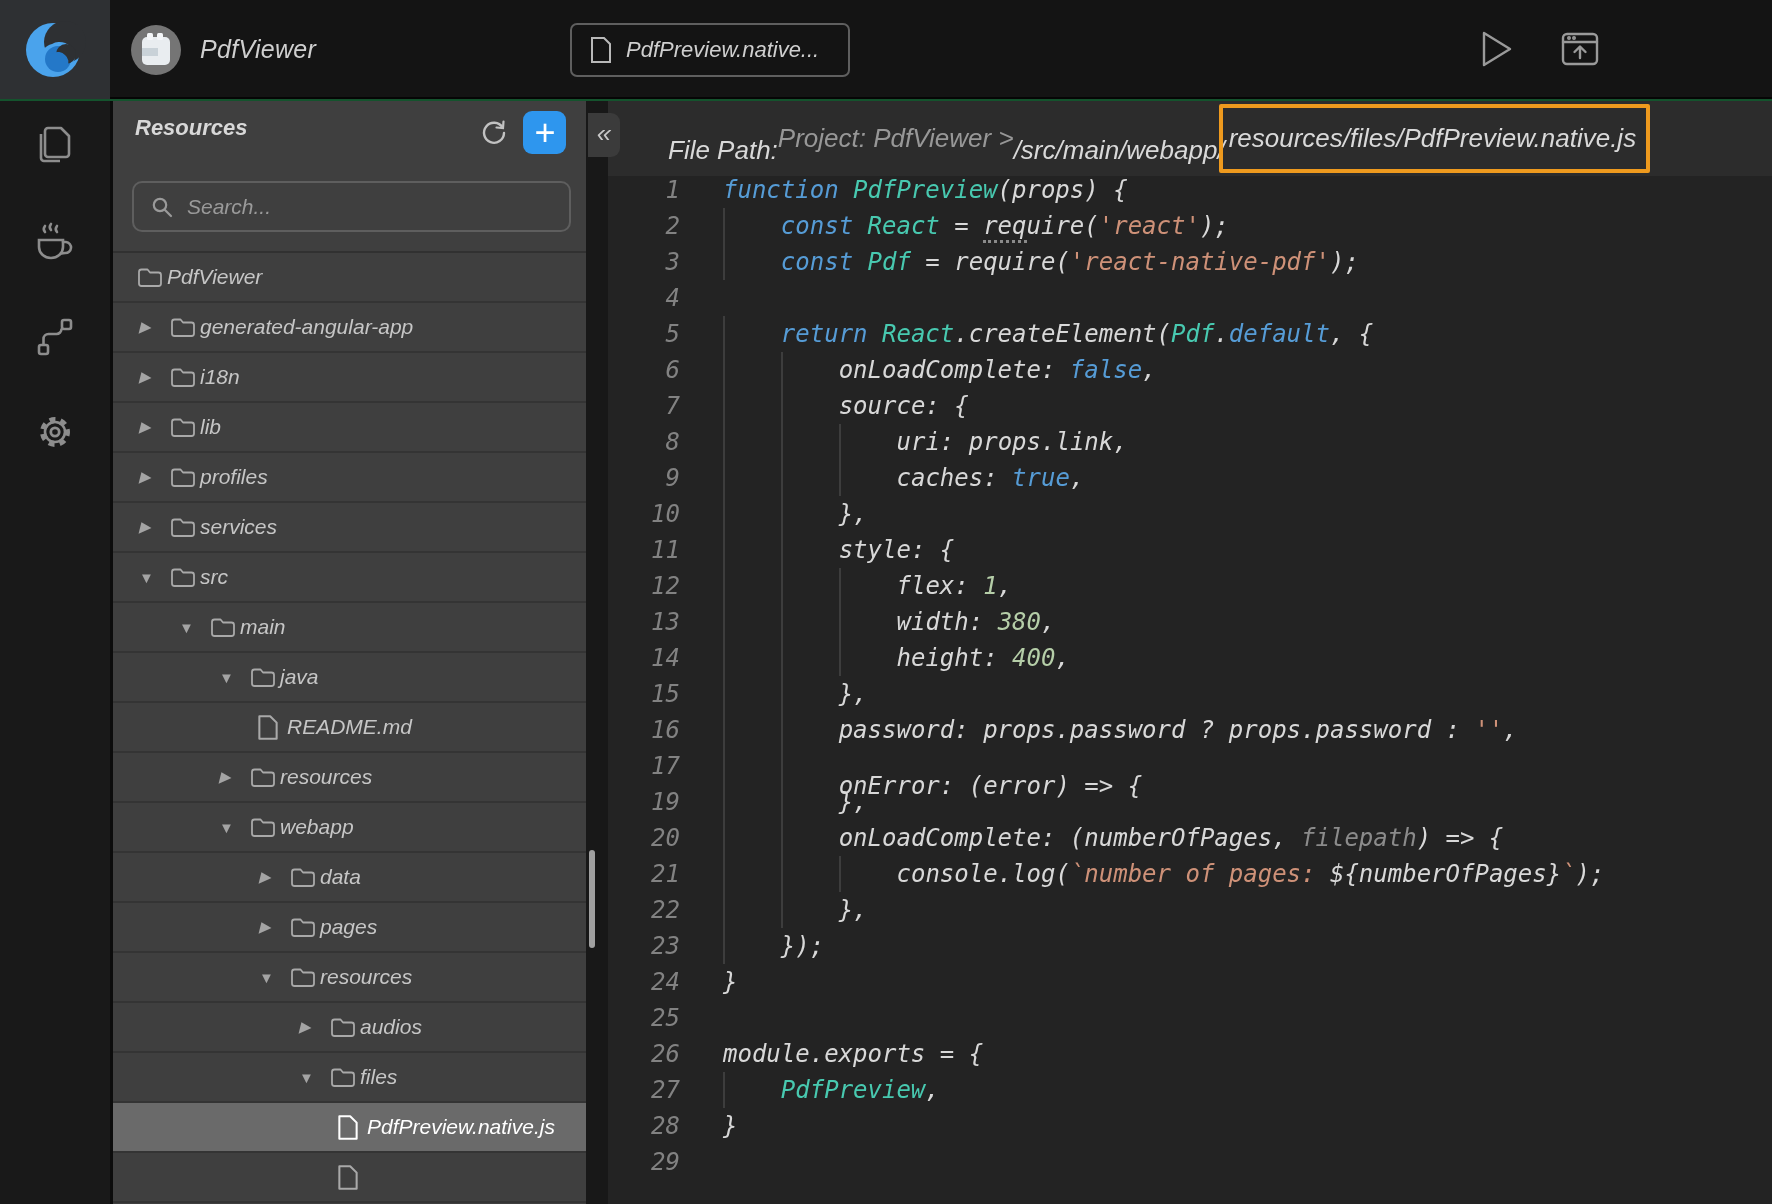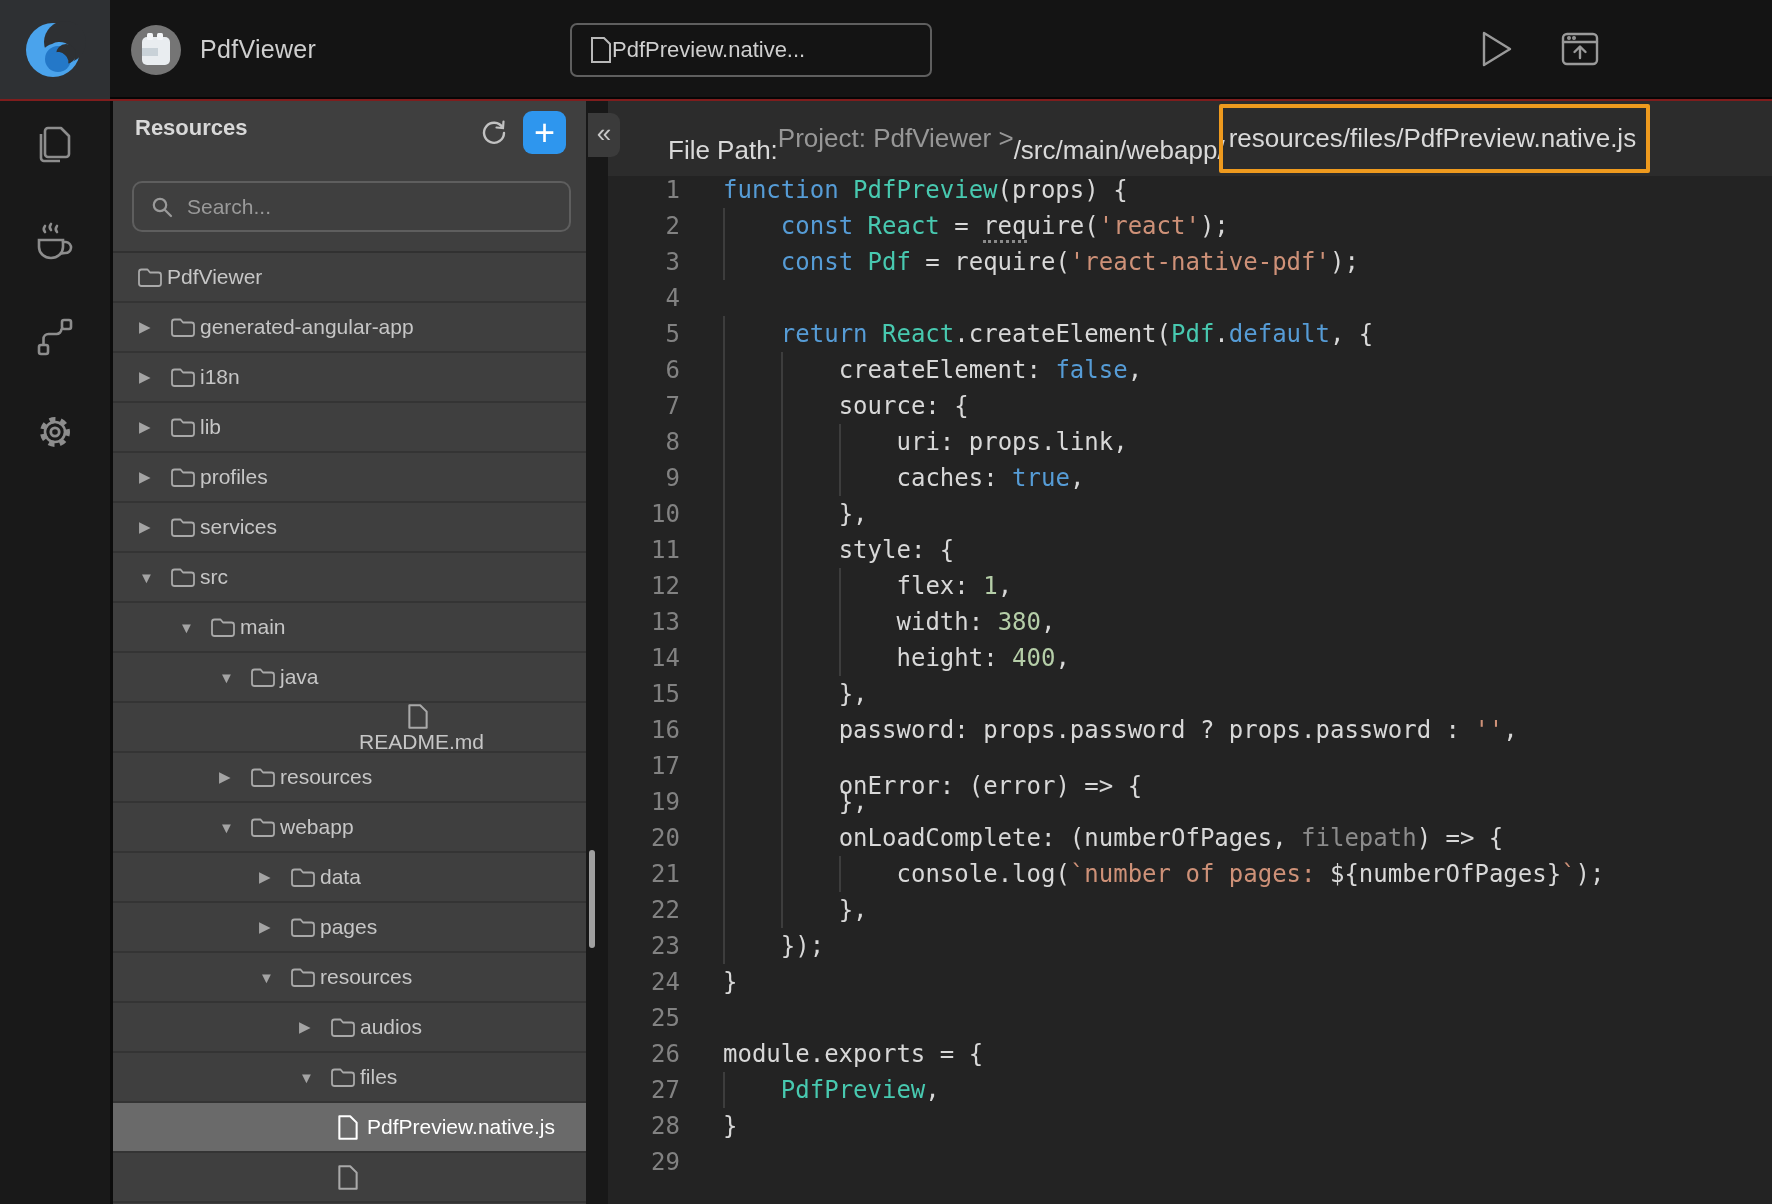--- a/index.html
+++ b/index.html
@@ -1,26 +1,26 @@
 <!DOCTYPE html>
 <html><head>
 <meta charset="utf-8">
 <style>
   html,body{margin:0;padding:0;background:#101010;}
   *{box-sizing:border-box;}
   #app{position:relative;width:1772px;height:1204px;overflow:hidden;
-       font-family:"Liberation Sans",sans-serif;background:#7f1d1d;}
+       font-family:"Liberation Sans",sans-serif;background:#14532d;font-style:italic;}
 
   
   .header{position:absolute;left:0;top:0;width:1772px;height:99px;background:#141414;border-bottom:2px solid #060606;}
   .logo-tile{position:absolute;left:0;top:0;width:110px;height:99px;background:#2e3033;display:flex;align-items:center;justify-content:center;}
   .app-id{position:absolute;left:130px;top:0;height:99px;display:flex;align-items:center;gap:18px;}
   .app-title{font-size:25px;color:#cfcfcf;letter-spacing:.3px;}
-  .doc-tab{position:absolute;left:570px;top:23px;width:362px;height:54px;border:2px solid #5f5f5f;border-radius:7px;
-           display:flex;align-items:center;padding:0 18px;color:#cfcfcf;font-size:22px;}
+  .doc-tab{position:absolute;left:570px;top:23px;width:280px;height:54px;border:2px solid #5f5f5f;border-radius:7px;
+           display:flex;align-items:center;gap:14px;padding:0 18px;color:#cfcfcf;font-size:22px;}
   .hd-btn{position:absolute;top:26px;width:46px;height:46px;display:flex;align-items:center;justify-content:center;color:#9a9a9a;}
 
   
   .rail{position:absolute;left:0;top:101px;width:110px;height:1103px;background:#191919;}
   .rail-gap{position:absolute;left:110px;top:101px;width:3px;height:1103px;background:#0c0c0c;}
   .rail-item{position:absolute;left:0;width:110px;height:72px;display:flex;align-items:center;justify-content:center;color:#8d8d8d;}
 
   
   .panel{position:absolute;left:113px;top:101px;width:473px;height:1103px;background:#3f3f3f;}
   .panel-title{position:absolute;left:22px;top:14px;font-size:22px;font-weight:600;color:#d8d8d8;}
@@ -250,21 +250,21 @@
         </div>
         <div class="tree-row" style="padding-left: 104px;">
           <span class="chev">▼</span>
           <span class="tree-ic">
             <svg width="26" height="24" viewBox="0 0 26 22" fill="none" stroke="currentColor" stroke-width="1.8" stroke-linejoin="round">
               <path d="M2 6 a2.5 2.5 0 0 1 2.5 -2.5 h6 l2.5 3 h8.5 a2.5 2.5 0 0 1 2.5 2.5 v8.5 a2.5 2.5 0 0 1 -2.5 2.5 h-17 a2.5 2.5 0 0 1 -2.5 -2.5 z"></path>
             </svg>
           </span>
           <span class="tree-label">java</span>
         </div>
-        <div class="tree-row" style="padding-left: 144px; flex-direction: column;">
+        <div class="tree-row" style="padding-left: 144px;">
           <span class="tree-ic">
             <svg width="22" height="27" viewBox="0 0 20 25" fill="none" stroke="currentColor" stroke-width="1.9" stroke-linejoin="round">
               <path d="M2 2 h10 l6 6 v15 h-16 z"></path>
             </svg>
           </span>
           <span class="tree-label">README.md</span>
         </div>
         <div class="tree-row" style="padding-left: 104px;">
           <span class="chev">▶</span>
           <span class="tree-ic">
@@ -358,21 +358,21 @@
       <span class="p-bright">/src/main/webapp/</span>
       <span class="p-hl"><span class="p-bright">resources/files/PdfPreview.native.js</span></span>
     </div>
 
     <div class="code" id="code">
         <div class="code-row"><span class="ln">1</span><span class="ct" style="padding-left: 43px;"><span class="tk-k">function</span><span class="tk-p"> </span><span class="tk-t">PdfPreview</span><span class="tk-p">(props) {</span></span></div>
         <div class="code-row"><span class="ln">2</span><i class="guide" style="left: 115px;"></i><span class="ct" style="padding-left: 100.832px;"><span class="tk-k">const</span><span class="tk-p"> </span><span class="tk-t">React</span><span class="tk-p"> = </span><span class="tk-q">req</span><span class="tk-p">uire(</span><span class="tk-s">'react'</span><span class="tk-p">);</span></span></div>
         <div class="code-row"><span class="ln">3</span><i class="guide" style="left: 115px;"></i><span class="ct" style="padding-left: 100.832px;"><span class="tk-k">const</span><span class="tk-p"> </span><span class="tk-t">Pdf</span><span class="tk-p"> = require(</span><span class="tk-s">'react-native-pdf'</span><span class="tk-p">);</span></span></div>
         <div class="code-row"><span class="ln">4</span><span class="ct" style="padding-left: 43px;"></span></div>
         <div class="code-row"><span class="ln">5</span><i class="guide" style="left: 115px;"></i><span class="ct" style="padding-left: 100.832px;"><span class="tk-k">return</span><span class="tk-p"> </span><span class="tk-t">React</span><span class="tk-p">.createElement(</span><span class="tk-t">Pdf</span><span class="tk-p">.</span><span class="tk-k">default</span><span class="tk-p">, {</span></span></div>
-        <div class="code-row"><span class="ln">6</span><i class="guide" style="left: 115px;"></i><i class="guide" style="left: 172.832px;"></i><span class="ct" style="padding-left: 158.664px;"><span class="tk-p">createElement: </span><span class="tk-k">false</span><span class="tk-p">,</span></span></div>
+        <div class="code-row"><span class="ln">6</span><i class="guide" style="left: 115px;"></i><i class="guide" style="left: 172.832px;"></i><span class="ct" style="padding-left: 158.664px;"><span class="tk-p">onLoadComplete: </span><span class="tk-k">false</span><span class="tk-p">,</span></span></div>
         <div class="code-row"><span class="ln">7</span><i class="guide" style="left: 115px;"></i><i class="guide" style="left: 172.832px;"></i><span class="ct" style="padding-left: 158.664px;"><span class="tk-p">source: {</span></span></div>
         <div class="code-row"><span class="ln">8</span><i class="guide" style="left: 115px;"></i><i class="guide" style="left: 172.832px;"></i><i class="guide" style="left: 230.664px;"></i><span class="ct" style="padding-left: 216.496px;"><span class="tk-p">uri: props.link,</span></span></div>
         <div class="code-row"><span class="ln">9</span><i class="guide" style="left: 115px;"></i><i class="guide" style="left: 172.832px;"></i><i class="guide" style="left: 230.664px;"></i><span class="ct" style="padding-left: 216.496px;"><span class="tk-p">caches: </span><span class="tk-k">true</span><span class="tk-p">,</span></span></div>
         <div class="code-row"><span class="ln">10</span><i class="guide" style="left: 115px;"></i><i class="guide" style="left: 172.832px;"></i><span class="ct" style="padding-left: 158.664px;"><span class="tk-p">},</span></span></div>
         <div class="code-row"><span class="ln">11</span><i class="guide" style="left: 115px;"></i><i class="guide" style="left: 172.832px;"></i><span class="ct" style="padding-left: 158.664px;"><span class="tk-p">style: {</span></span></div>
         <div class="code-row"><span class="ln">12</span><i class="guide" style="left: 115px;"></i><i class="guide" style="left: 172.832px;"></i><i class="guide" style="left: 230.664px;"></i><span class="ct" style="padding-left: 216.496px;"><span class="tk-p">flex: </span><span class="tk-n">1</span><span class="tk-p">,</span></span></div>
         <div class="code-row"><span class="ln">13</span><i class="guide" style="left: 115px;"></i><i class="guide" style="left: 172.832px;"></i><i class="guide" style="left: 230.664px;"></i><span class="ct" style="padding-left: 216.496px;"><span class="tk-p">width: </span><span class="tk-n">380</span><span class="tk-p">,</span></span></div>
         <div class="code-row"><span class="ln">14</span><i class="guide" style="left: 115px;"></i><i class="guide" style="left: 172.832px;"></i><i class="guide" style="left: 230.664px;"></i><span class="ct" style="padding-left: 216.496px;"><span class="tk-p">height: </span><span class="tk-n">400</span><span class="tk-p">,</span></span></div>
         <div class="code-row"><span class="ln">15</span><i class="guide" style="left: 115px;"></i><i class="guide" style="left: 172.832px;"></i><span class="ct" style="padding-left: 158.664px;"><span class="tk-p">},</span></span></div>
         <div class="code-row"><span class="ln">16</span><i class="guide" style="left: 115px;"></i><i class="guide" style="left: 172.832px;"></i><span class="ct" style="padding-left: 158.664px;"><span class="tk-p">password: props.password ? props.password : </span><span class="tk-s">''</span><span class="tk-p">,</span></span></div>

